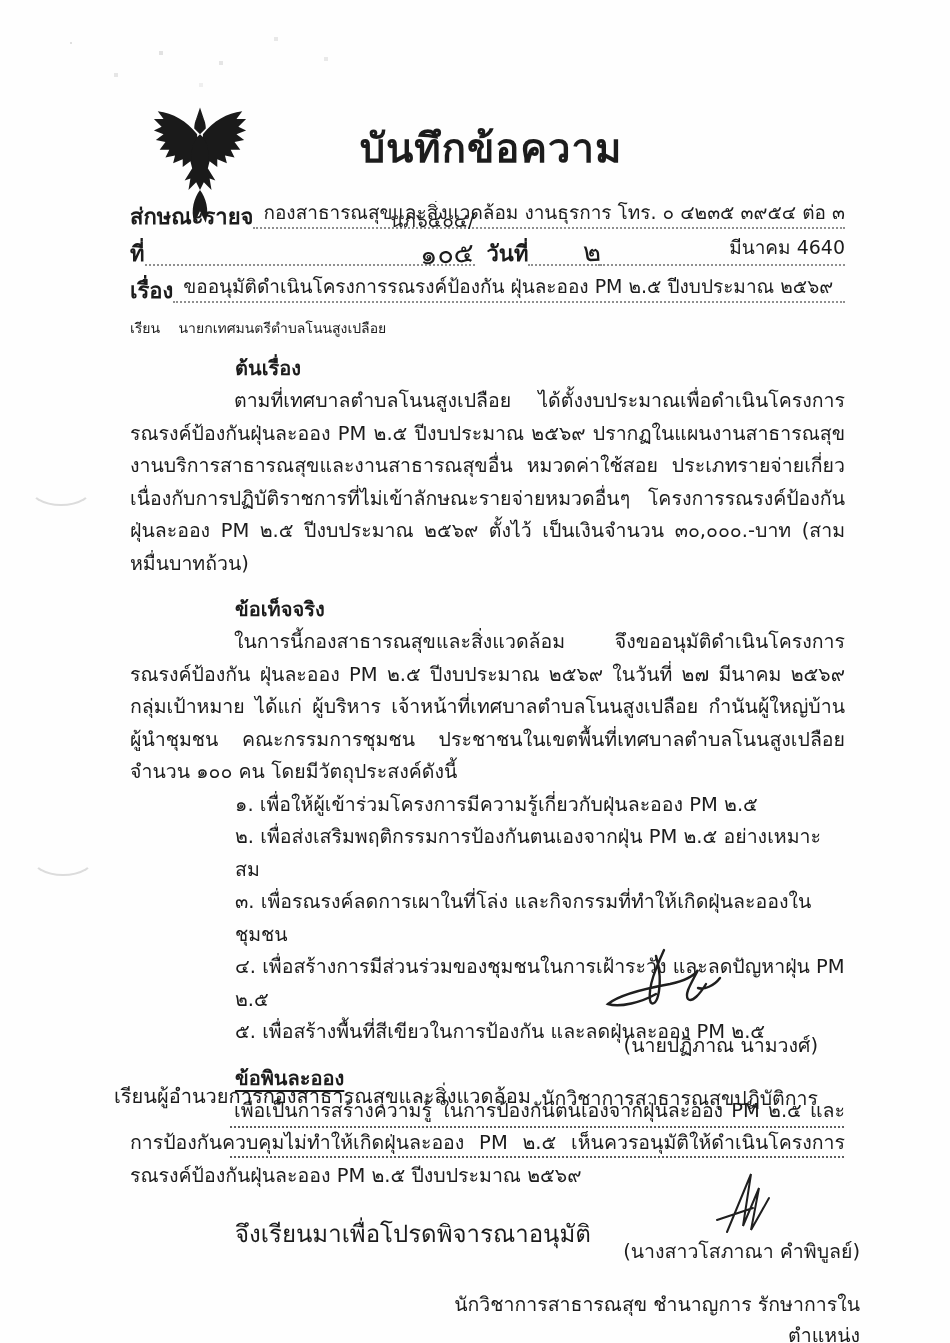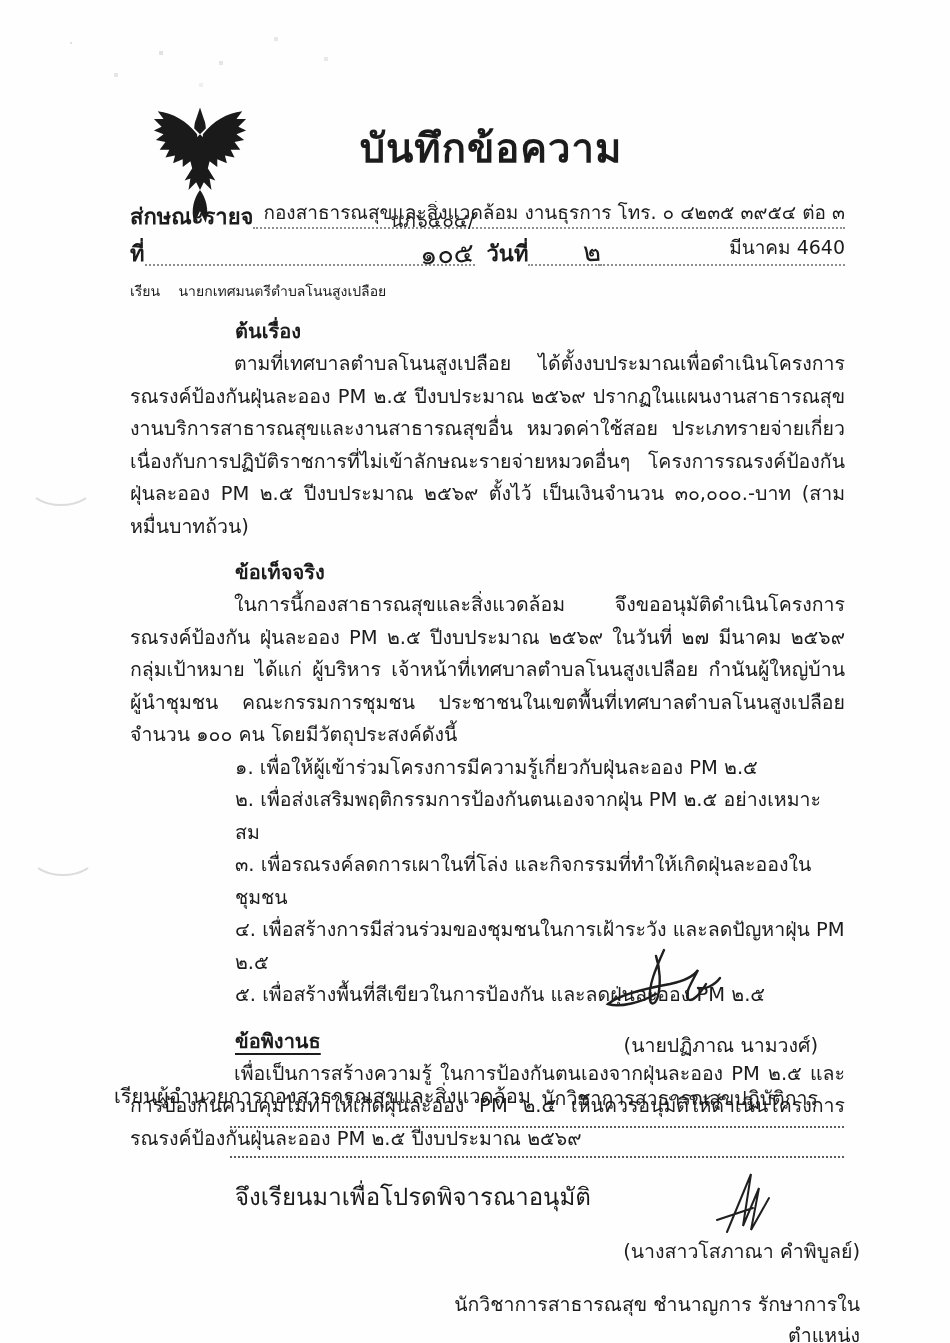--- a/index.html
+++ b/index.html
@@ -108,20 +108,24 @@
         <span class="hand">๑๐๕</span>
       </span>
       <span class="flabel" style="margin-left:12px;">วันที่</span>
       <span class="seg day-seg dotted">
         <span class="hand day">๒</span>
       </span>
       <span class="seg date-seg dotted">
         <span class="printed" style="padding-left:0;">มีนาคม 4640</span>
       </span>
     </div>
+    <div class="frow">
+      <span class="flabel">เรื่อง</span>
+      <span class="fvalue dotted">ขออนุมัติดำเนินโครงการรณรงค์ป้องกัน ฝุ่นละออง PM ๒.๕ ปีงบประมาณ ๒๕๖๙</span>
+    </div>
   </div>
 
   <div class="salutation">
     <span class="sal-label">เรียน</span>
     <span>นายกเทศมนตรีตำบลโนนสูงเปลือย</span>
   </div>
 
   <div class="section">
     <div class="heading">ต้นเรื่อง</div>
     <p class="para">ตามที่เทศบาลตำบลโนนสูงเปลือย ได้ตั้งงบประมาณเพื่อดำเนินโครงการรณรงค์ป้องกันฝุ่นละออง PM ๒.๕ ปีงบประมาณ ๒๕๖๙ ปรากฏในแผนงานสาธารณสุข งานบริการสาธารณสุขและงานสาธารณสุขอื่น หมวดค่าใช้สอย ประเภทรายจ่ายเกี่ยวเนื่องกับการปฏิบัติราชการที่ไม่เข้าลักษณะรายจ่ายหมวดอื่นๆ โครงการรณรงค์ป้องกัน ฝุ่นละออง PM ๒.๕ ปีงบประมาณ ๒๕๖๙ ตั้งไว้ เป็นเงินจำนวน ๓๐,๐๐๐.-บาท (สามหมื่นบาทถ้วน)</p>
@@ -133,21 +137,21 @@
     <ul class="objectives">
       <li>๑. เพื่อให้ผู้เข้าร่วมโครงการมีความรู้เกี่ยวกับฝุ่นละออง PM ๒.๕</li>
       <li>๒. เพื่อส่งเสริมพฤติกรรมการป้องกันตนเองจากฝุ่น PM ๒.๕ อย่างเหมาะสม</li>
       <li>๓. เพื่อรณรงค์ลดการเผาในที่โล่ง และกิจกรรมที่ทำให้เกิดฝุ่นละอองในชุมชน</li>
       <li>๔. เพื่อสร้างการมีส่วนร่วมของชุมชนในการเฝ้าระวัง และลดปัญหาฝุ่น PM ๒.๕</li>
       <li>๕. เพื่อสร้างพื้นที่สีเขียวในการป้องกัน และลดฝุ่นละออง PM ๒.๕</li>
     </ul>
   </div>
 
   <div class="section">
-    <div class="heading underline">ข้อพิงานธ</div>
+    <div class="heading underline">ข้อพินละออง</div>
     <p class="para">เพื่อเป็นการสร้างความรู้ ในการป้องกันตนเองจากฝุ่นละออง PM ๒.๕ และการป้องกันควบคุมไม่ทำให้เกิดฝุ่นละออง PM ๒.๕ เห็นควรอนุมัติให้ดำเนินโครงการรณรงค์ป้องกันฝุ่นละออง PM ๒.๕ ปีงบประมาณ ๒๕๖๙</p>
   </div>
 
   <p class="closing">จึงเรียนมาเพื่อโปรดพิจารณาอนุมัติ</p>
 
   <div class="sig sig-1">
     <svg width="150" height="82" viewBox="0 0 150 82">
       <path d="M78 4 C70 22 62 40 64 54 C65 60 70 58 72 50 C75 38 74 22 70 10 M70 48 C56 56 34 62 22 58 C34 48 62 42 84 38 C98 35 108 30 112 24 C106 36 98 48 102 53 C106 57 114 48 120 38 M112 42 C118 44 128 40 134 32" stroke="#1f1f1f" stroke-width="2.4" fill="none" stroke-linecap="round"></path>
     </svg>
     <div class="sig-name">(นายปฏิภาณ  นามวงศ์)</div>

